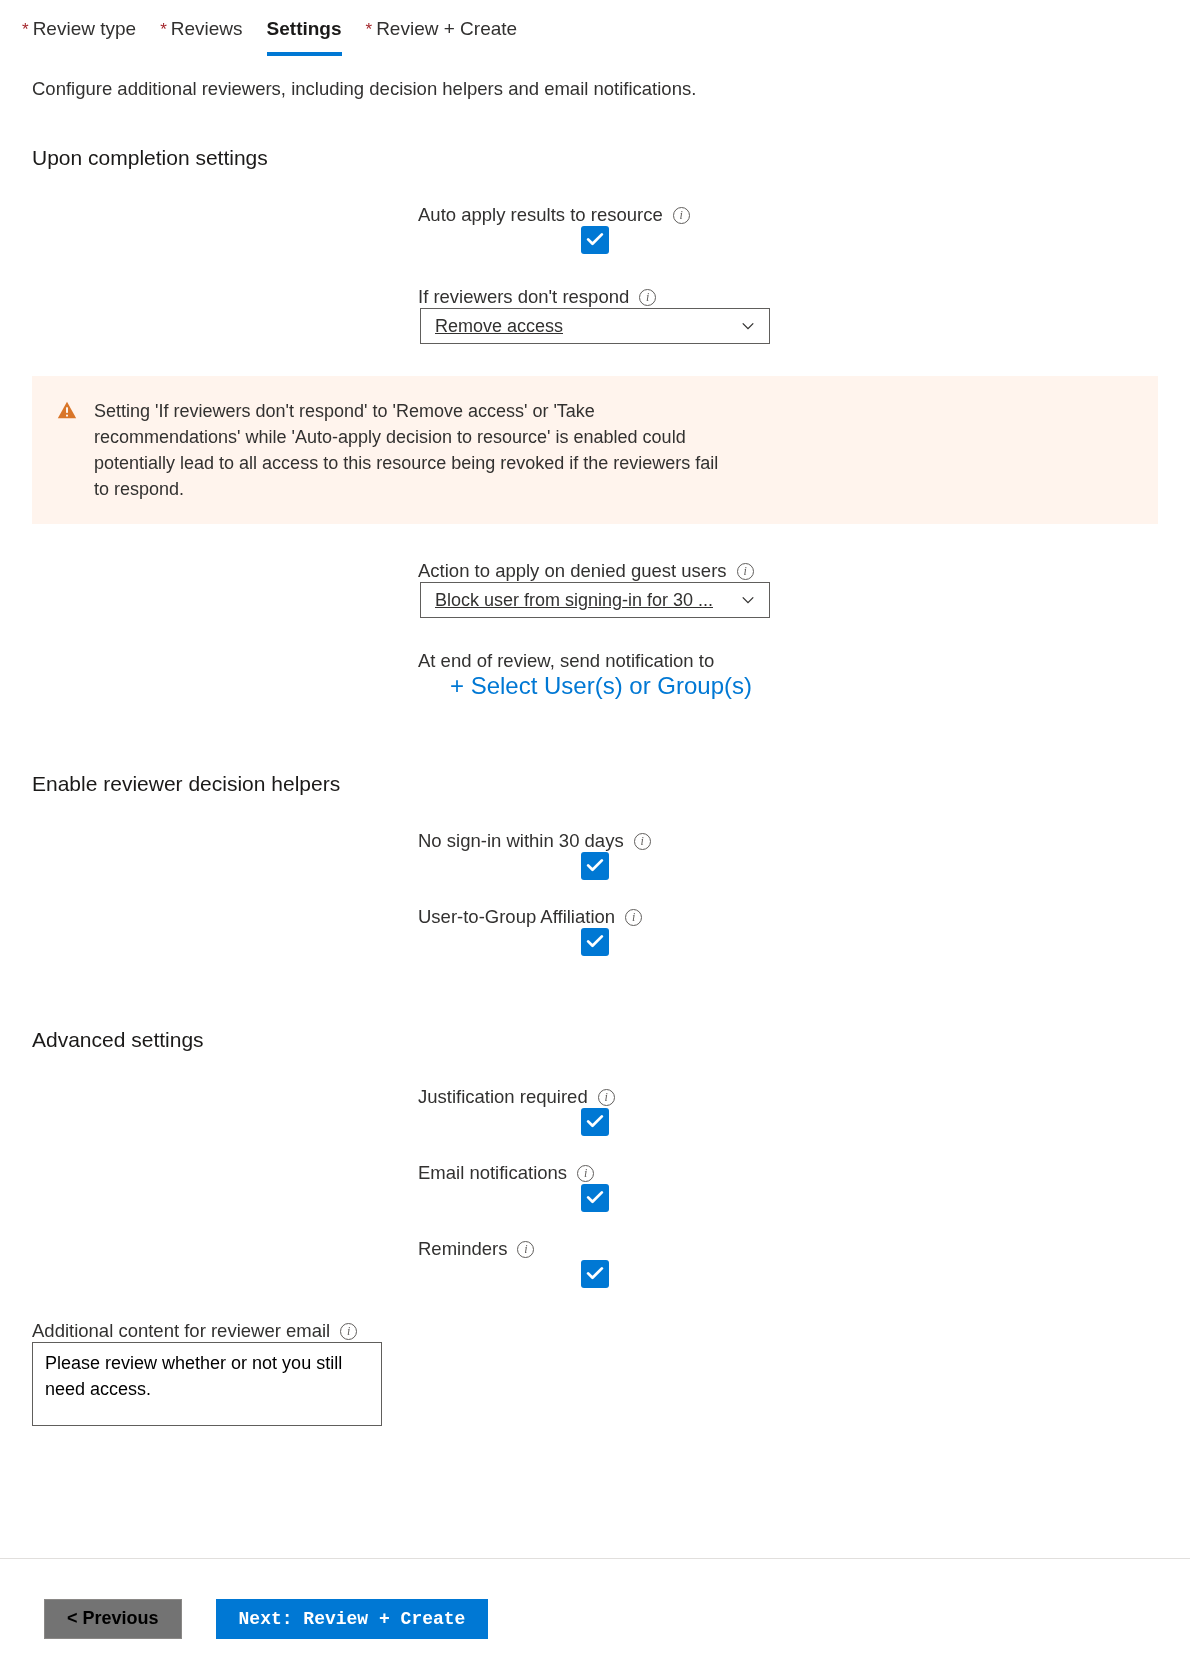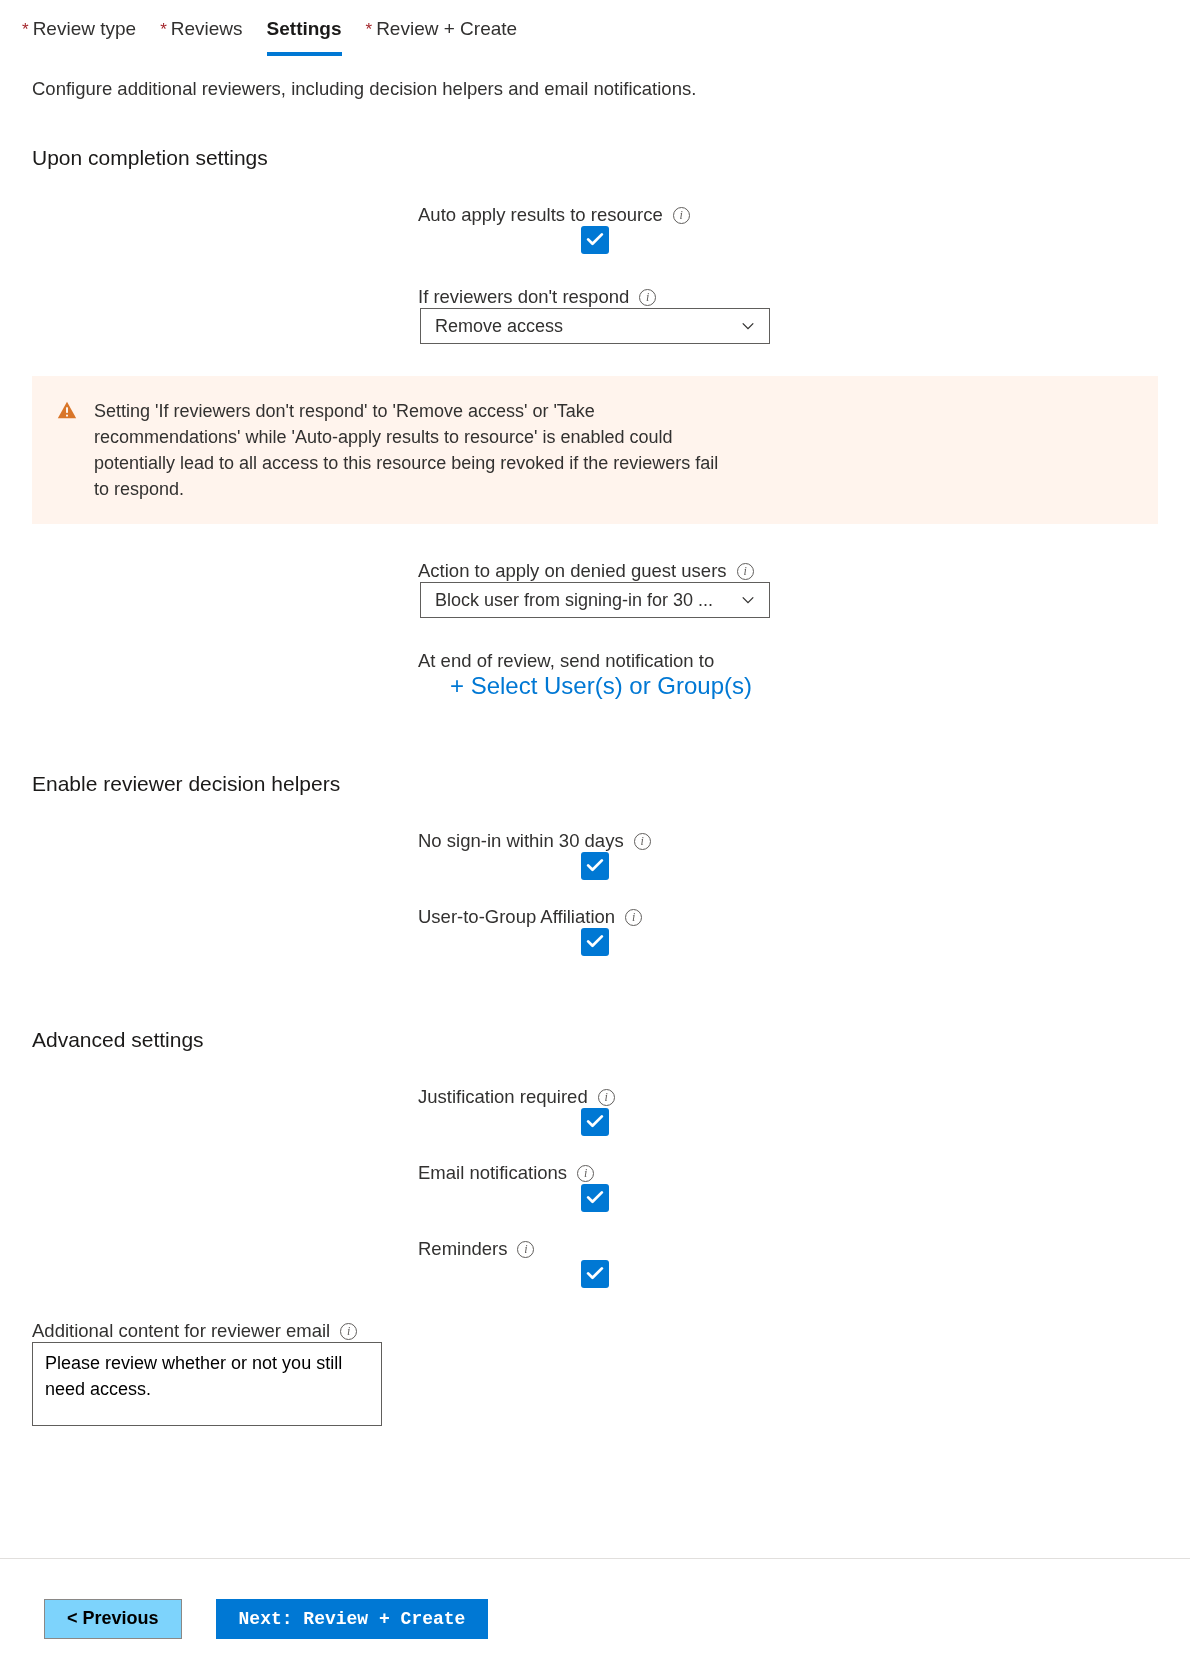--- a/index.html
+++ b/index.html
@@ -78,21 +78,21 @@
       height: 36px;
       border: 1px solid #605e5c;
       background: #fff;
       display: flex;
       align-items: center;
       justify-content: space-between;
       padding: 0 14px;
       font-size: 18px;
       cursor: pointer;
     }
-    .dropdown .dd-text { white-space: nowrap; overflow: hidden; text-overflow: ellipsis; }
+    .dropdown .dd-text { white-space: nowrap; overflow: hidden; text-overflow: ellipsis; text-decoration: underline; }
     .chev { width: 14px; height: 14px; flex-shrink: 0; margin-left: 10px;}
     .alert {
       background: #fff4ed;
       padding: 22px 24px 22px 24px;
       margin: 28px 0 36px 0;
       display: flex;
       gap: 16px;
       align-items: flex-start;
     }
     .alert .warn-icon { margin-top: 2px; }
@@ -123,21 +123,21 @@
       align-items: center;
       gap: 34px;
       padding: 0 44px;
     }
     .btn {
       height: 40px;
       padding: 0 22px;
       font-size: 18px;
       font-weight: 600;
       border: 1px solid #8a8886;
-      background: #7dd3fc;
+      background: #737373;
       cursor: pointer;
       font-family: inherit;
     }
     .btn.primary {
       background: #0078d4;
       border-color: #0078d4;
       color: #fff;
       font-family: Liberation Mono, monospace;
     }
     .row.tight { margin-bottom: 26px; }
@@ -198,21 +198,21 @@
         </div>
       </div>
     </div>
 
     <div class="alert">
       <svg class="warn-icon" width="22" height="22" viewBox="0 0 24 24">
         <path d="M12 2 L22 20 L2 20 Z" fill="#d97528"></path>
         <rect x="11" y="8" width="2" height="6" fill="#fff"></rect>
         <rect x="11" y="16" width="2" height="2" fill="#fff"></rect>
       </svg>
-      <div class="msg">Setting 'If reviewers don't respond' to 'Remove access' or 'Take recommendations' while 'Auto-apply results to resource' is enabled could potentially lead to all access to this resource being revoked if the reviewers fail to respond.</div>
+      <div class="msg">Setting 'If reviewers don't respond' to 'Remove access' or 'Take recommendations' while 'Auto-apply decision to resource' is enabled could potentially lead to all access to this resource being revoked if the reviewers fail to respond.</div>
     </div>
 
     <div class="row">
       <div class="label-col">
         <span>Action to apply on denied guest users</span>
         <span class="info-icon">i</span>
       </div>
       <div class="ctrl-col">
         <div class="dropdown">
           <span class="dd-text">Block user from signing-in for 30 ...</span>

